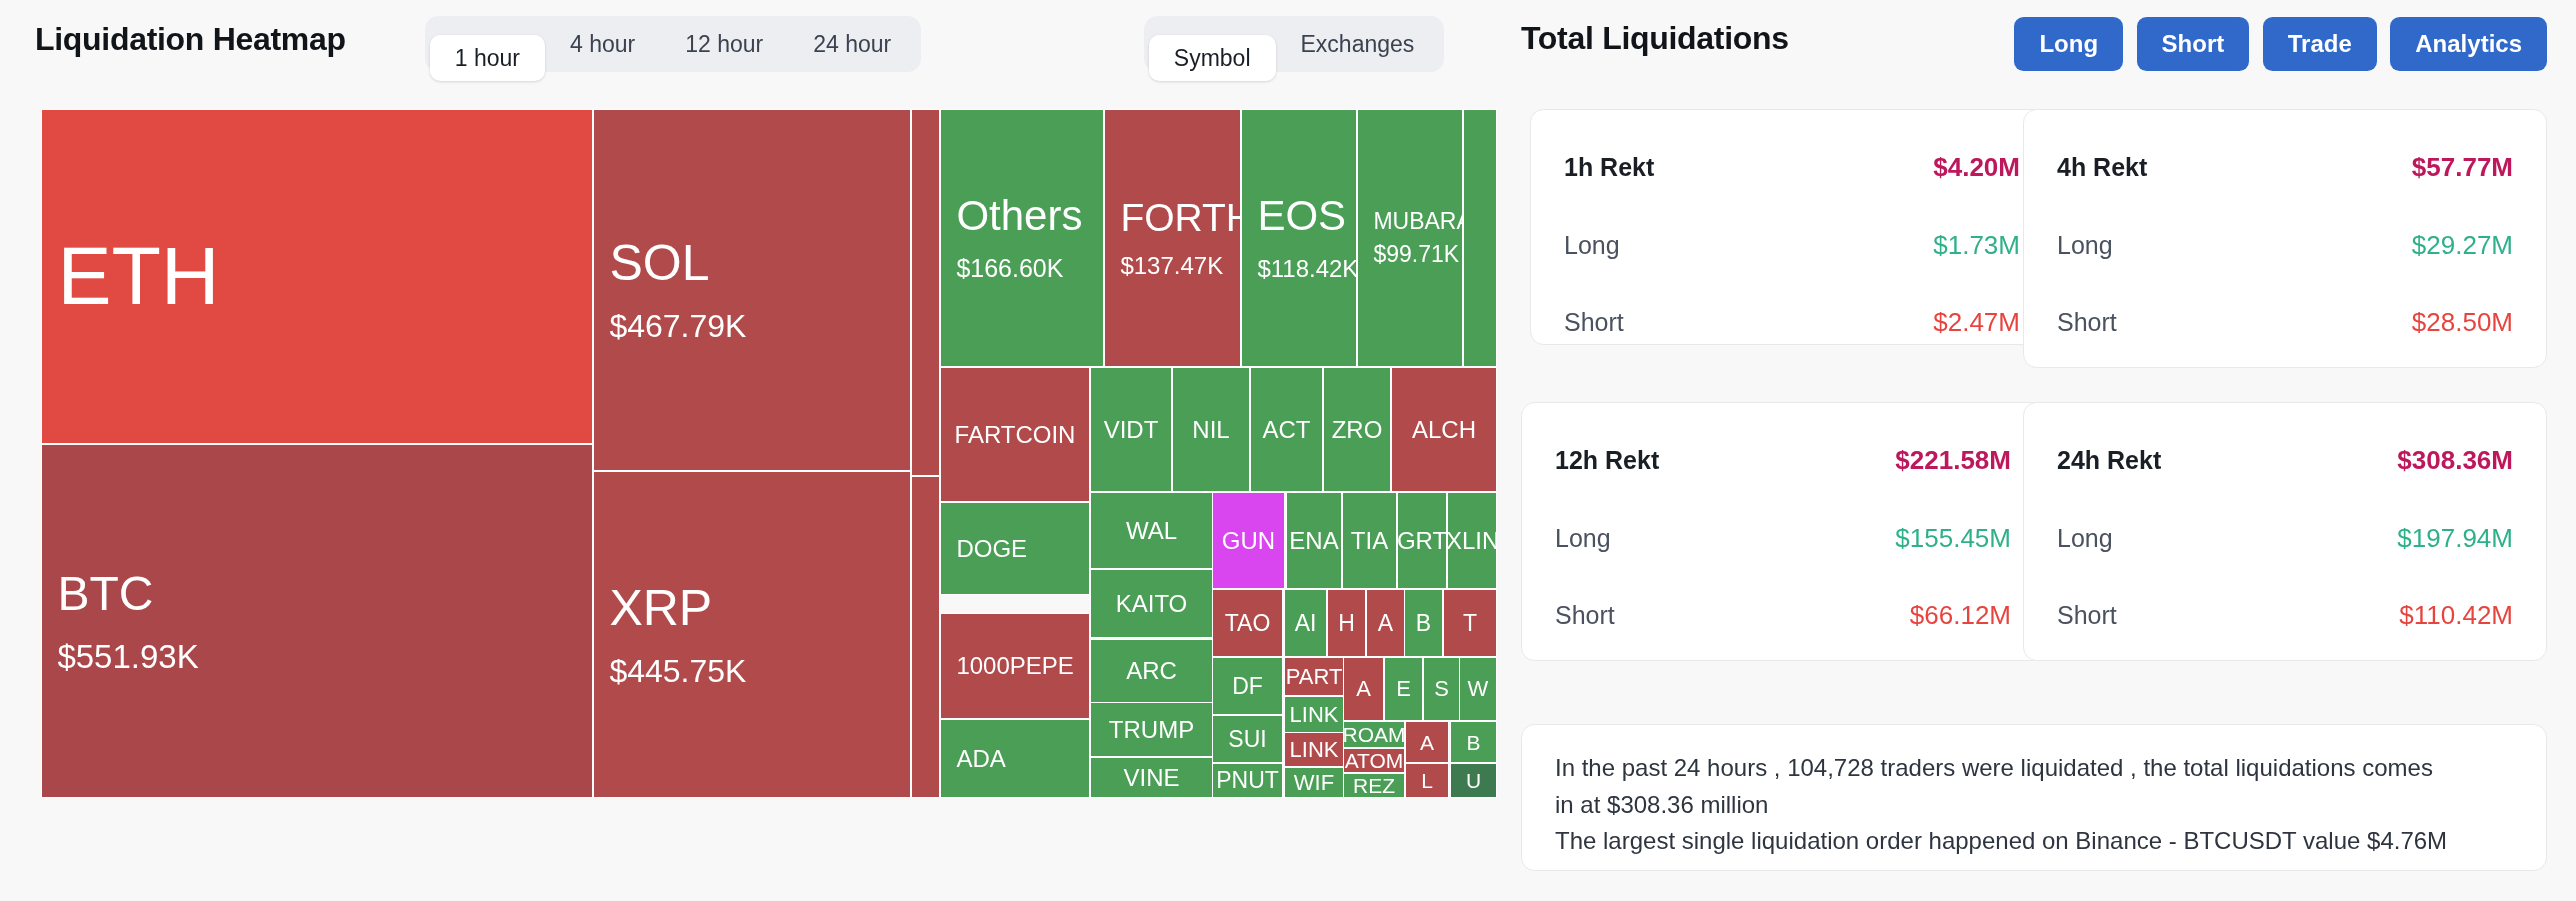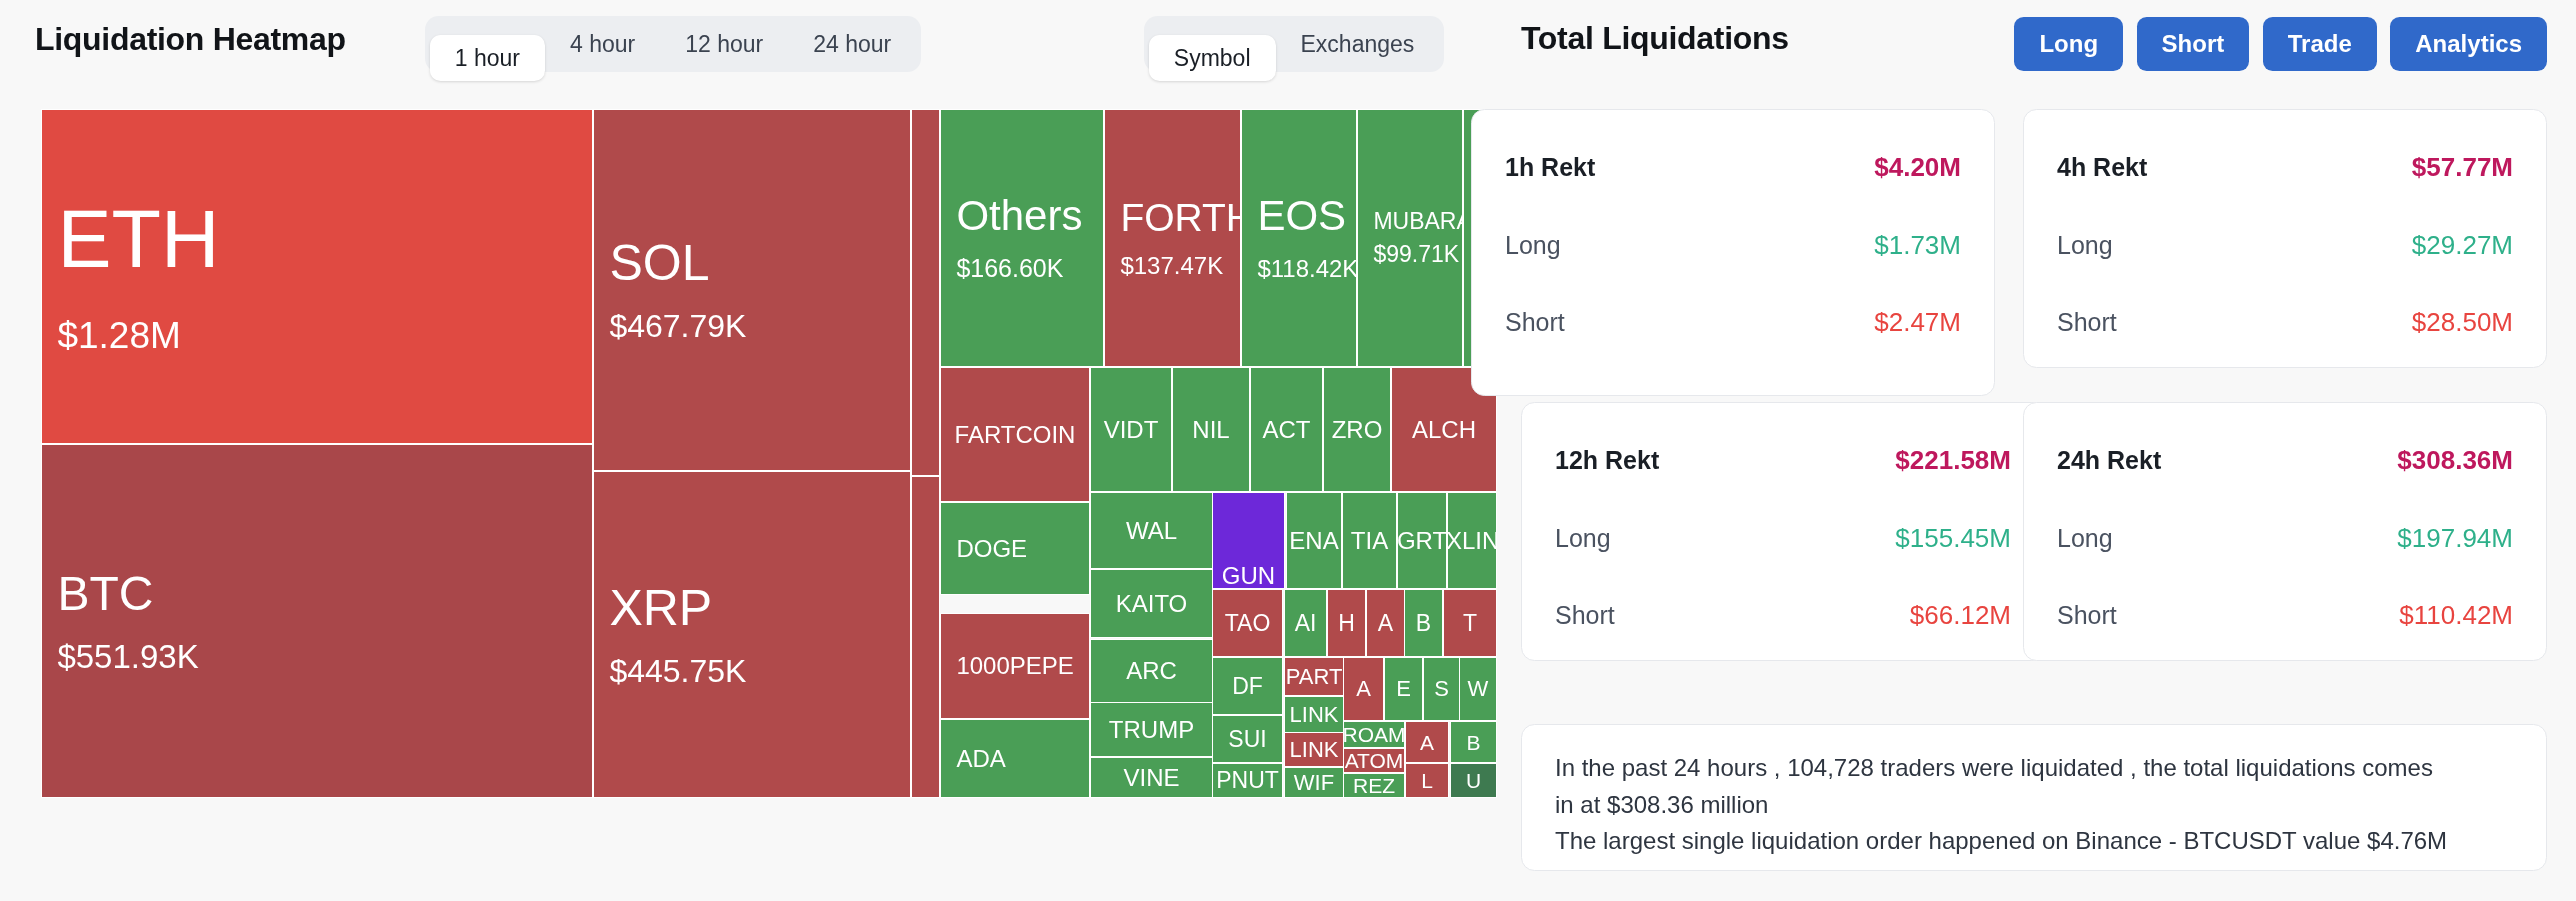--- a/index.html
+++ b/index.html
@@ -111,21 +111,20 @@
       <button class="action-btn">Long</button>
       <button class="action-btn">Short</button>
       <button class="action-btn">Trade</button>
       <button class="action-btn">Analytics</button>
     </div>
 </div>
 
 <div id="treemap">
     <div class="tile pad" style="left: 0px; top: 0px; width: 552px; height: 335px; background: rgb(224, 74, 66);">
       <div class="sym" style="font-size: 81px;">ETH</div>
-      <div class="val" style="font-size: 37px; margin-top: 37px;">$1.28M</div>
     </div>
     <div class="tile pad" style="left: 0px; top: 335px; width: 552px; height: 354px; background: rgb(169, 71, 74);">
       <div class="sym" style="font-size: 48px;">BTC</div>
       <div class="val" style="font-size: 33px; margin-top: 22px;">$551.93K</div>
     </div>
     <div class="tile pad" style="left: 552px; top: 0px; width: 318px; height: 362px; background: rgb(176, 74, 75);">
       <div class="sym" style="font-size: 50px;">SOL</div>
       <div class="val" style="font-size: 32px; margin-top: 22px;">$467.79K</div>
     </div>
     <div class="tile pad" style="left: 552px; top: 362px; width: 318px; height: 327px; background: rgb(176, 74, 75);">
@@ -186,21 +185,21 @@
     </div>
     <div class="tile ctr" style="left: 1049px; top: 530px; width: 123px; height: 64px; background: rgb(74, 158, 86);">
       <div class="sym" style="font-size: 24px;">ARC</div>
     </div>
     <div class="tile ctr" style="left: 1049px; top: 593px; width: 123px; height: 55px; background: rgb(74, 158, 86);">
       <div class="sym" style="font-size: 24px;">TRUMP</div>
     </div>
     <div class="tile ctr" style="left: 1049px; top: 648px; width: 123px; height: 41px; background: rgb(74, 158, 86);">
       <div class="sym" style="font-size: 24px;">VINE</div>
     </div>
-    <div class="tile ctr" style="left: 1171px; top: 383px; width: 73px; height: 97px; background: #6d28d9; justify-content: flex-end;">
+    <div class="tile ctr" style="left: 1171px; top: 383px; width: 73px; height: 97px; background: #d946ef;">
       <div class="sym" style="font-size: 24px;">GUN</div>
     </div>
     <div class="tile ctr" style="left: 1245px; top: 383px; width: 56px; height: 97px; background: rgb(74, 158, 86);">
       <div class="sym" style="font-size: 24px;">ENA</div>
     </div>
     <div class="tile ctr" style="left: 1301px; top: 383px; width: 55px; height: 97px; background: rgb(74, 158, 86);">
       <div class="sym" style="font-size: 24px;">TIA</div>
     </div>
     <div class="tile ctr" style="left: 1356px; top: 383px; width: 50px; height: 97px; background: rgb(74, 158, 86);">
       <div class="sym" style="font-size: 24px;">GRT</div>
@@ -276,21 +275,21 @@
     </div>
     <div class="tile ctr" style="left: 1364px; top: 654px; width: 44px; height: 35px; background: rgb(176, 74, 75);">
       <div class="sym" style="font-size: 21px;">L</div>
     </div>
     <div class="tile ctr" style="left: 1409px; top: 654px; width: 47px; height: 35px; background: rgb(62, 122, 80);">
       <div class="sym" style="font-size: 21px;">U</div>
     </div>
   </div>
 
 <div id="stat-cards">
-    <div class="card" style="left: 1471px; top: 109px; width: 524px; height: 287px; text-align: right;">
+    <div class="card" style="left: 1530px; top: 109px; width: 524px; height: 236px; text-align: right;">
       <div class="card-row" style="top: 42px;">
         <span class="row-label head">1h Rekt</span>
         <span class="row-value head">$4.20M</span>
       </div>
       <div class="card-row" style="top: 120px;">
         <span class="row-label">Long</span>
         <span class="row-value long">$1.73M</span>
       </div>
       <div class="card-row" style="top: 197px;">
         <span class="row-label">Short</span>

